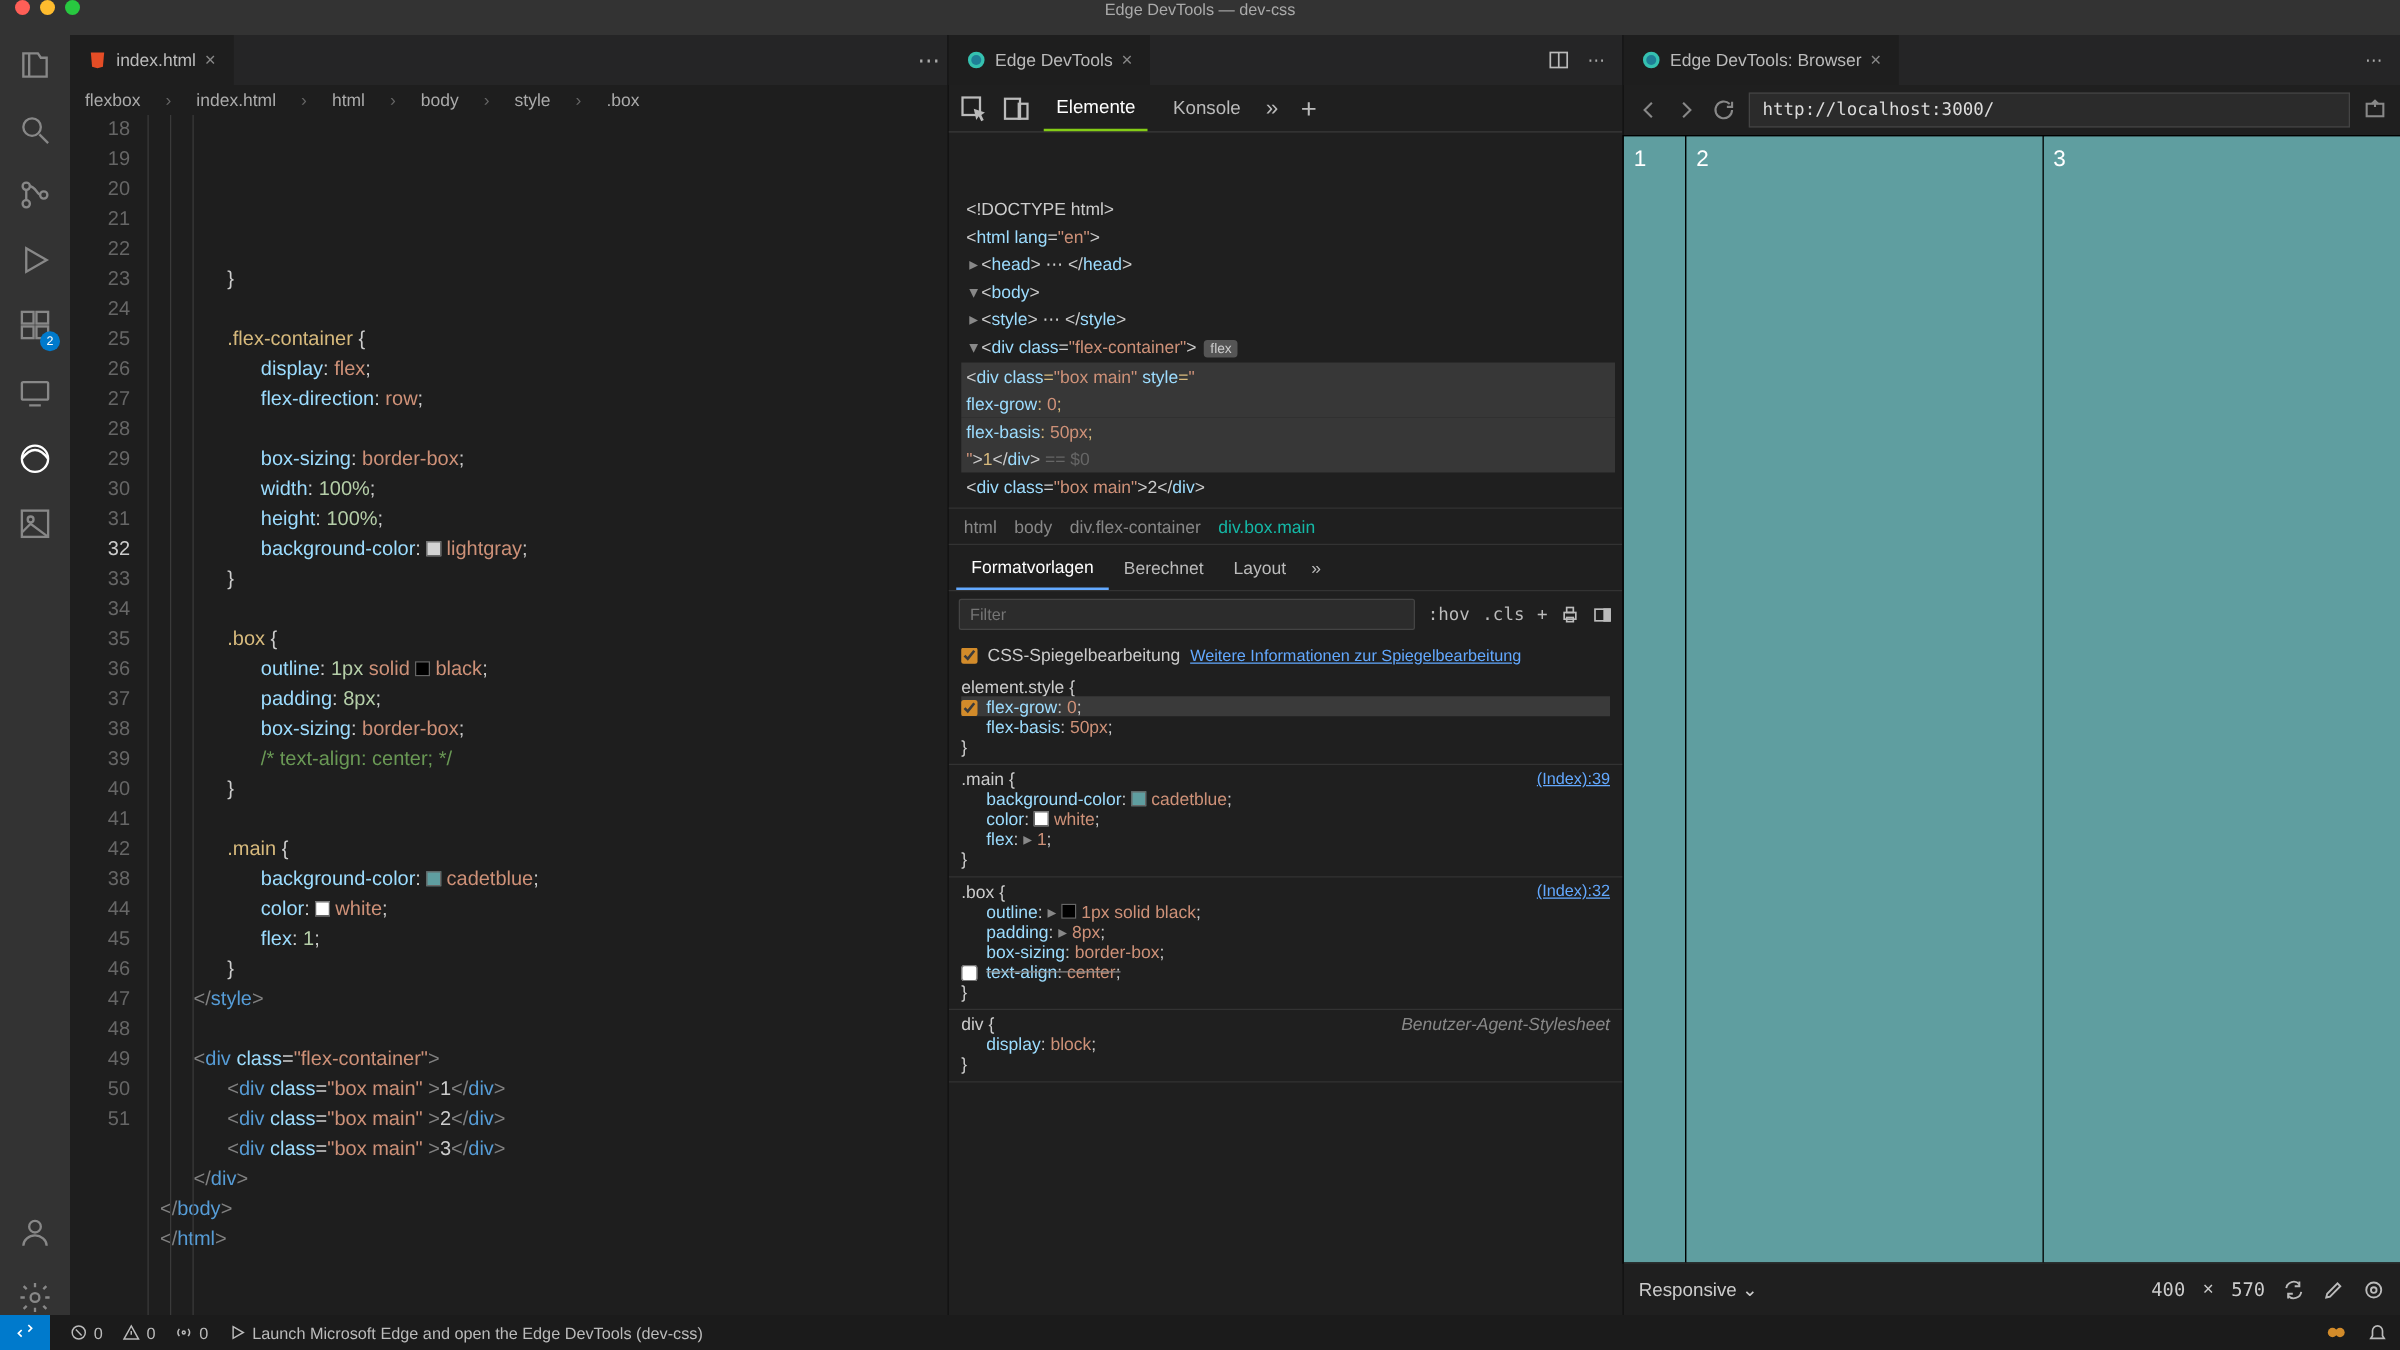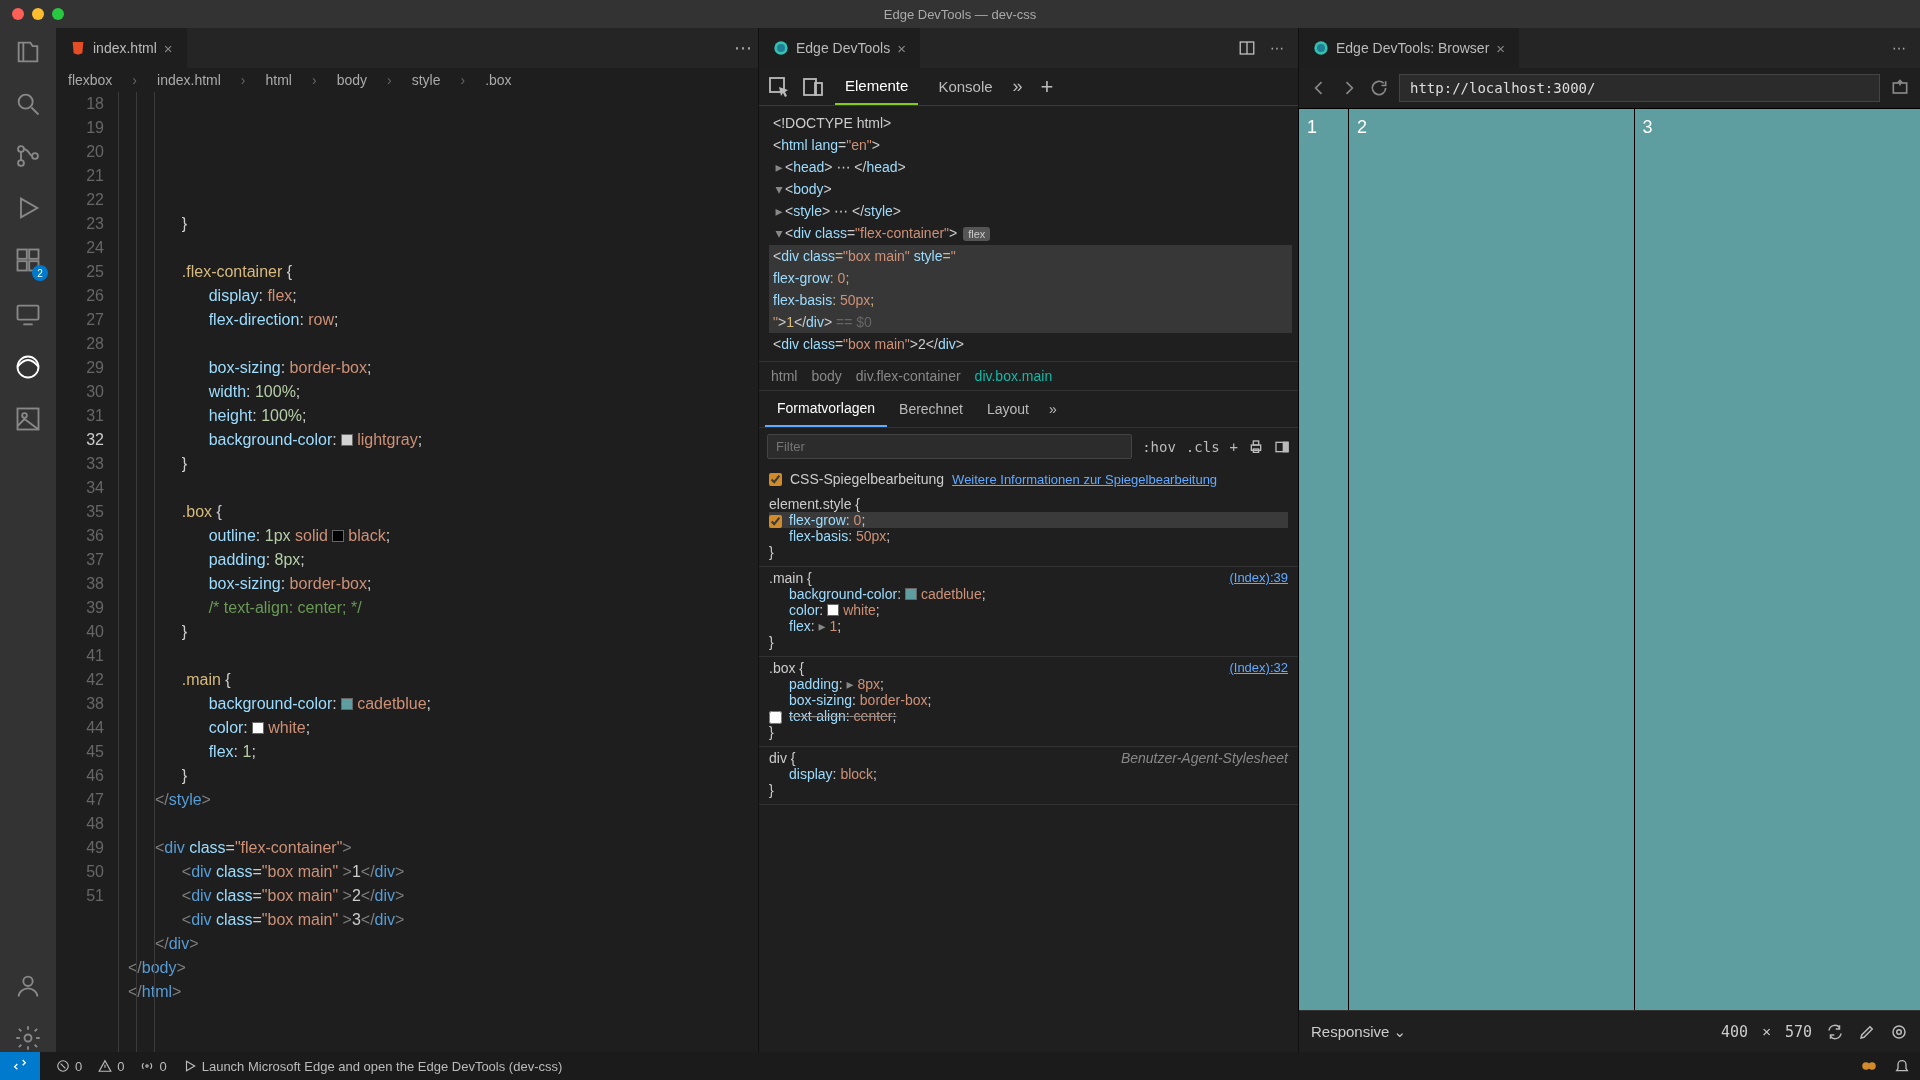--- a/index.html
+++ b/index.html
@@ -1,17 +1,17 @@
 <!DOCTYPE html>
 <html><head>
 <meta charset="utf-8">
 <style>
   * { margin: 0; padding: 0; box-sizing: border-box; font-family: -apple-system, "Segoe UI", sans-serif; }
   body { background: #1e1e1e; color: #ccc; width: 1920px; height: 1080px; overflow: hidden; font-size: 14px; }
-  .titlebar { height: 28px; background: #333; display: flex; align-items: center; position: relative; }
+  .titlebar { height: 28px; background: #333; display: flex; align-items: flex-start; position: relative; }
   .traffic { display: flex; gap: 8px; padding-left: 12px; }
   .tdot { width: 12px; height: 12px; border-radius: 50%; }
   .tred { background: #ff5f57; } .tyellow { background: #febc2e; } .tgreen { background: #28c840; }
   .titlecenter { position: absolute; left: 50%; transform: translateX(-50%); color: #aaa; font-size: 13px; }
   .main-layout { display: flex; height: calc(100% - 28px - 28px); }
   .activitybar { width: 56px; background: #333; display: flex; flex-direction: column; align-items: center; padding-top: 10px; gap: 24px; }
   .activitybar .aicon { width: 28px; height: 28px; fill: none; stroke: #888; stroke-width: 1.6; position: relative; }
   .activitybar .aicon.active { stroke: #fff; }
   .abadge { position: absolute; bottom: -4px; right: -6px; background: #007acc; color: #fff; border-radius: 50%; width: 16px; height: 16px; font-size: 10px; display: flex; align-items: center; justify-content: center; }
   .activitybar .spacer { flex: 1; }
@@ -254,21 +254,21 @@
       <svg class="dtbtn" viewBox="0 0 24 24">
           <rect x="3" y="4" width="12" height="16"></rect>
           <rect x="14" y="8" width="7" height="12"></rect>
         </svg>
       <div class="dttab active">Elemente</div>
       <div class="dttab">Konsole</div>
       <span style="color:#bbb; font-size:18px">»</span>
       <span style="color:#bbb; font-size:22px; margin-left:8px">+</span>
     </div>
     <div class="dom-tree" id="domtree">
-        <div class="domln" style="padding-left: 4px;"><span class="dompunc">&lt;!DOCTYPE html&gt;</span></div>
+        <div class="domln" style="padding-left: 4px; margin-top: 44px;"><span class="dompunc">&lt;!DOCTYPE html&gt;</span></div>
         <div class="domln" style="padding-left: 4px;"><span class="dompunc">&lt;</span><span class="domtag">html</span> <span class="domattr">lang</span>=<span class="domstr">"en"</span><span class="dompunc">&gt;</span></div>
         <div class="domln" style="padding-left: 4px;"><span class="tri">▸</span><span class="dompunc">&lt;</span><span class="domtag">head</span><span class="dompunc">&gt;</span> <span class="dompunc">⋯</span> <span class="dompunc">&lt;/</span><span class="domtag">head</span><span class="dompunc">&gt;</span></div>
         <div class="domln" style="padding-left: 4px;"><span class="tri">▾</span><span class="dompunc">&lt;</span><span class="domtag">body</span><span class="dompunc">&gt;</span></div>
         <div class="domln" style="padding-left: 4px;">  <span class="tri">▸</span><span class="dompunc">&lt;</span><span class="domtag">style</span><span class="dompunc">&gt;</span> <span class="dompunc">⋯</span> <span class="dompunc">&lt;/</span><span class="domtag">style</span><span class="dompunc">&gt;</span></div>
         <div class="domln" style="padding-left: 4px;">  <span class="tri">▾</span><span class="dompunc">&lt;</span><span class="domtag">div</span> <span class="domattr">class</span>=<span class="domstr">"flex-container"</span><span class="dompunc">&gt;</span><span class="dombadge">flex</span></div>
         <div class="domln sel" style="padding-left: 4px;">    <span class="dompunc">&lt;</span><span class="domtag">div</span> <span class="domattr">class</span>=<span class="domstr">"box main"</span> <span class="domattr">style</span>=<span class="domstr">"</span></div>
         <div class="domln sel" style="padding-left: 4px;">        <span class="domattr">flex-grow</span>: <span class="domstr">0</span>;</div>
         <div class="domln sel" style="padding-left: 4px;">        <span class="domattr">flex-basis</span>: <span class="domstr">50px</span>;</div>
         <div class="domln sel" style="padding-left: 4px;">    <span class="domstr">"</span><span class="dompunc">&gt;</span>1<span class="dompunc">&lt;/</span><span class="domtag">div</span><span class="dompunc">&gt;</span> <span style="color:#666">== $0</span></div>
         <div class="domln" style="padding-left: 4px;">    <span class="dompunc">&lt;</span><span class="domtag">div</span> <span class="domattr">class</span>=<span class="domstr">"box main"</span><span class="dompunc">&gt;</span>2<span class="dompunc">&lt;/</span><span class="domtag">div</span><span class="dompunc">&gt;</span></div>
@@ -316,20 +316,21 @@
           <div class="rsel">.main {</div>
           <a class="link" href="#">(Index):39</a>
           <div class="decl  " style=""><span class=""><span class="p">background-color</span><span class="pc">:</span> <span class="swatch" style="background:cadetblue"></span><span class="v">cadetblue</span><span class="pc">;</span></span></div>
           <div class="decl  " style=""><span class=""><span class="p">color</span><span class="pc">:</span> <span class="swatch" style="background:white"></span><span class="v">white</span><span class="pc">;</span></span></div>
           <div class="decl  " style=""><span class=""><span class="p">flex</span><span class="pc">:</span> <span style="color:#888">▸ </span><span class="v">1</span><span class="pc">;</span></span></div>
           <div class="rsel">}</div>
         </div>
         <div class="rule">
           <div class="rsel">.box {</div>
           <a class="link" href="#">(Index):32</a>
+          <div class="decl  " style=""><span class=""><span class="p">outline</span><span class="pc">:</span> <span style="color:#888">▸ </span><span class="swatch" style="background:black"></span><span class="v">1px solid  black</span><span class="pc">;</span></span></div>
           <div class="decl  " style=""><span class=""><span class="p">padding</span><span class="pc">:</span> <span style="color:#888">▸ </span><span class="v">8px</span><span class="pc">;</span></span></div>
           <div class="decl  " style=""><span class=""><span class="p">box-sizing</span><span class="pc">:</span> <span class="v">border-box</span><span class="pc">;</span></span></div>
           <div class="decl  " style=""><input type="checkbox" class="chk" style=""><span class="strike"><span class="p">text-align</span><span class="pc">:</span> <span class="v">center</span><span class="pc">;</span></span></div>
           <div class="rsel">}</div>
         </div>
         <div class="rule">
           <div class="rsel">div {</div>
           <span class="uastyle">Benutzer-Agent-Stylesheet</span>
           <div class="decl  " style=""><span class=""><span class="p">display</span><span class="pc">:</span> <span class="v">block</span><span class="pc">;</span></span></div>
           <div class="rsel">}</div>

